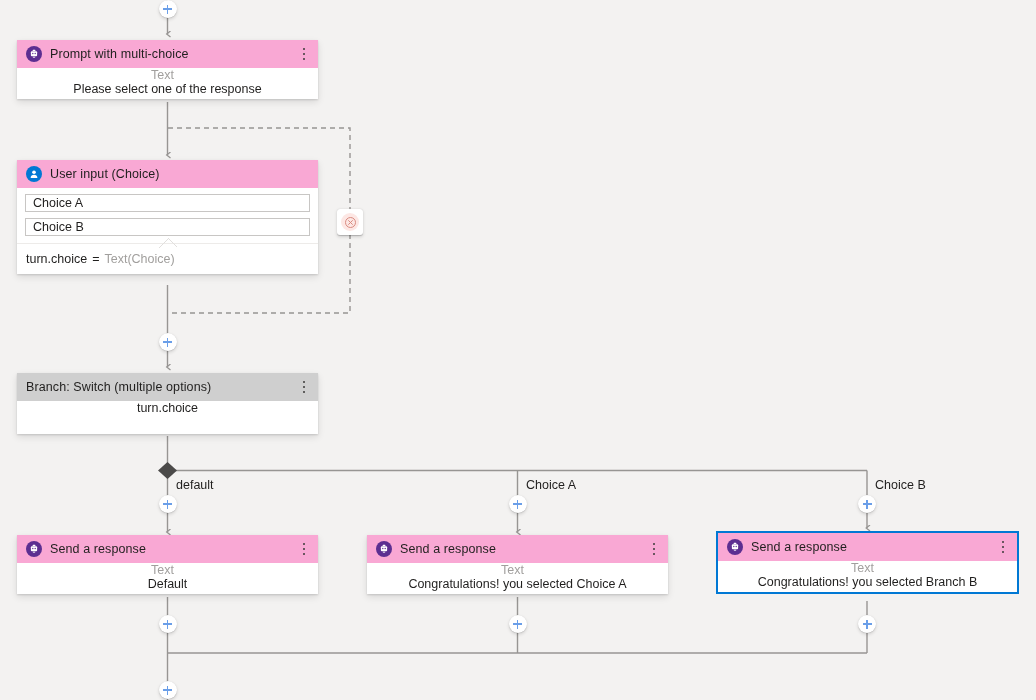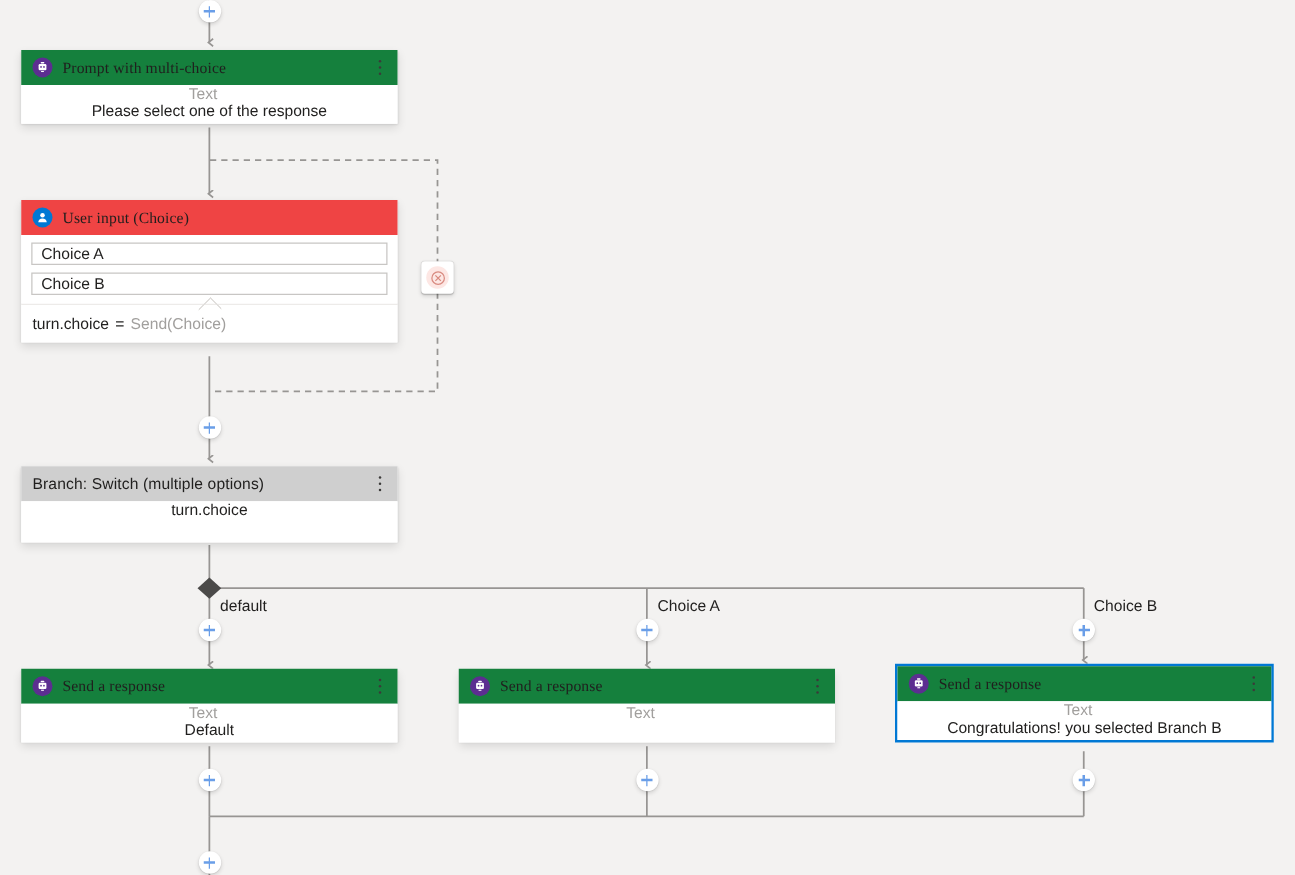--- a/index.html
+++ b/index.html
@@ -25,22 +25,22 @@
     box-shadow:0 0 0 0 rgba(0,0,0,0);
   }
   .node-header{
     display:flex;align-items:center;
     height:28px;
     padding:0 6px 0 9px;
     box-sizing:border-box;
     font-size:12.5px;
     color:#201f1e;
   }
-  .node-header.bot{background:#15803d;font-family:Liberation Serif, serif;}
-  .node-header.user{background:#ef4444;font-family:Liberation Serif, serif;}
+  .node-header.bot{background:#f9a8d4;}
+  .node-header.user{background:#f9a8d4;}
   .node-header.switch{background:#cfcfcf;}
   .hdr-title{flex:1;margin-left:8px;white-space:nowrap;overflow:hidden;text-overflow:ellipsis;letter-spacing:.1px;}
   .ellipsis{
     width:16px;height:18px;display:flex;flex-direction:column;
     align-items:center;justify-content:center;gap:2.5px;cursor:pointer;flex:none;
   }
   .ellipsis i{display:block;width:2.5px;height:2.5px;border-radius:50%;background:#3b3a39;}
 
   .icon-circle{
     width:16px;height:16px;border-radius:50%;flex:none;
@@ -216,21 +216,21 @@
       <span class="hdr-title">User input (Choice)</span>
     </div>
     <div class="choices">
       <div class="choice-box">Choice A</div>
       <div class="choice-box">Choice B</div>
     </div>
     <div class="divider-notch"></div>
     <div class="assign-row">
       <span class="k">turn.choice</span>
       <span class="eq">=</span>
-      <span class="v">Send(Choice)</span>
+      <span class="v">Text(Choice)</span>
     </div>
   </div>
 
   <div class="node" style="left:17px;top:373px;width:301px;">
     <div class="node-header switch">
       <span class="hdr-title" style="margin-left:0;">Branch: Switch (multiple options)</span>
       <span class="ellipsis">
           <i></i>
           <i></i>
           <i></i>
@@ -282,20 +282,21 @@
       </span>
       <span class="hdr-title">Send a response</span>
       <span class="ellipsis">
           <i></i>
           <i></i>
           <i></i>
         </span>
     </div>
     <div class="node-body">
       <span class="field-label">Text</span>
+      <span class="body-text">Congratulations! you selected Choice A</span>
     </div>
   </div>
 
   <div class="node selected" style="left:716px;top:531px;width:303px;">
     <div class="node-header bot">
       <span class="icon-circle bot">
         <svg width="10" height="10" viewBox="0 0 16 16" aria-hidden="true">
           <rect x="3" y="3.6" width="10" height="8" rx="1.6" fill="#fff"></rect>
           <rect x="5.6" y="1" width="4.8" height="2" rx="1" fill="#fff"></rect>
           <rect x="6.2" y="12.4" width="3.6" height="1.4" fill="#fff"></rect>

